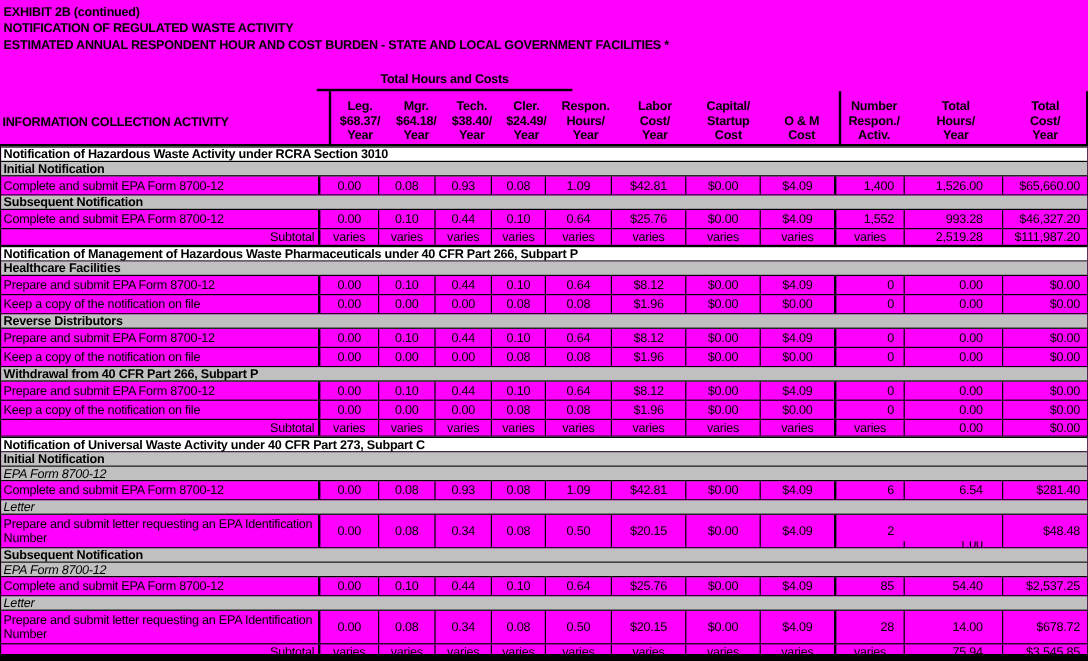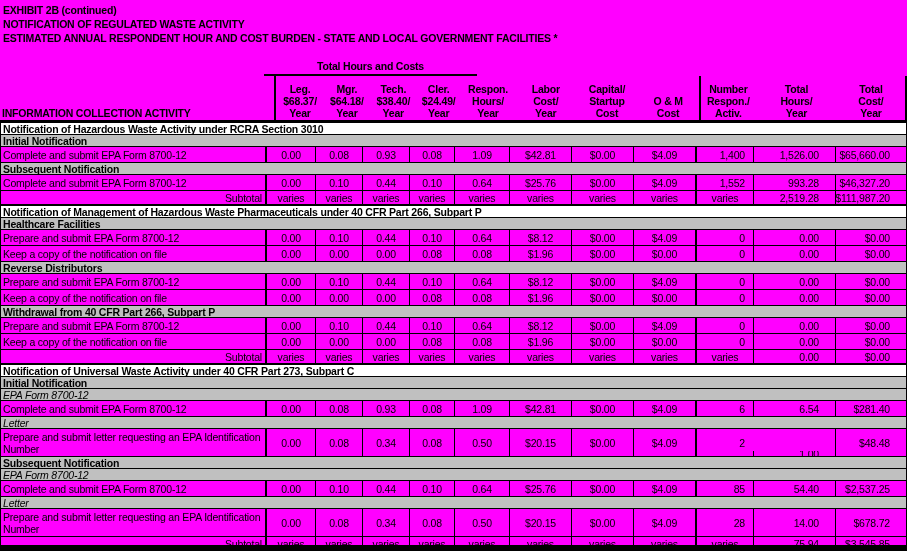--- a/index.html
+++ b/index.html
@@ -12,21 +12,21 @@
   .titles div{font-weight:bold;font-size:10.5px;line-height:14px;white-space:nowrap;}
 
   
   .hgroup{display:flex;height:16px;box-sizing:border-box;font-weight:bold;}
   .hg-spacer{width:264px;}
   .hg1{width:430px;text-align:center;border-bottom:2px solid #000;box-sizing:border-box;}
   .hg2{width:213px;text-align:center;border-bottom:2px solid #000;box-sizing:border-box;}
 
   
   .hcols{display:flex;height:46px;border-bottom:2px solid #000;box-sizing:border-box;font-weight:bold;}
-  .hc-activity{width:278px;display:flex;align-items:flex-end;padding:0 0 1px 2px;box-sizing:border-box;white-space:nowrap;}
+  .hc-activity{width:278px;display:flex;align-items:flex-end;padding:0 0 12px 2px;box-sizing:border-box;white-space:nowrap;}
   .hc{display:flex;flex-direction:column;justify-content:flex-end;text-align:center;
       padding-bottom:1px;box-sizing:border-box;line-height:12px;}
   .hc.gleft{border-left:2px solid #000;}
   .hc.gright{border-right:2px solid #000;}
 
   
   .tbody{width:907px;box-sizing:border-box;border-left:1px solid #000;border-right:1px solid #000;}
   .row{display:flex;border-bottom:1px solid #000;box-sizing:border-box;align-items:stretch;}
   .row.section{height:13px;background:#FFFFFF;border-top:1px solid #000;font-weight:bold;font-size:10.5px;
                align-items:center;padding-left:2px;white-space:nowrap;}
@@ -35,21 +35,21 @@
   .row.item{height:16px;}
   .row.item2{height:28px;}
   .row.subtotal{height:14px;}
   .cell{box-sizing:border-box;display:flex;align-items:center;justify-content:center;
         border-left:1px solid #000;overflow:hidden;}
   .cell.activity{width:264px;justify-content:flex-start;border-left:none;padding-left:2px;}
   .item2 .cell.activity{line-height:12px;white-space:normal;}
   .subtotal .cell.activity{justify-content:flex-end;padding-right:3px;}
   .cell.gleft{border-left:2px solid #000;}
   .cell.right{justify-content:flex-end;}
-  .pr6{padding-right:16px;} .pr8{padding-right:8px;} .pr16{padding-right:16px;}
+  .pr6{padding-right:6px;} .pr8{padding-right:8px;} .pr16{padding-right:16px;}
 
   .blackbar{position:absolute;left:0;bottom:0;width:907px;height:6px;background:#000;}
 </style>
 </head>
 <body>
 
 <div class="page">
   <div class="titles">
     <div>EXHIBIT 2B (continued)</div>
     <div>NOTIFICATION OF REGULATED WASTE ACTIVITY</div>

